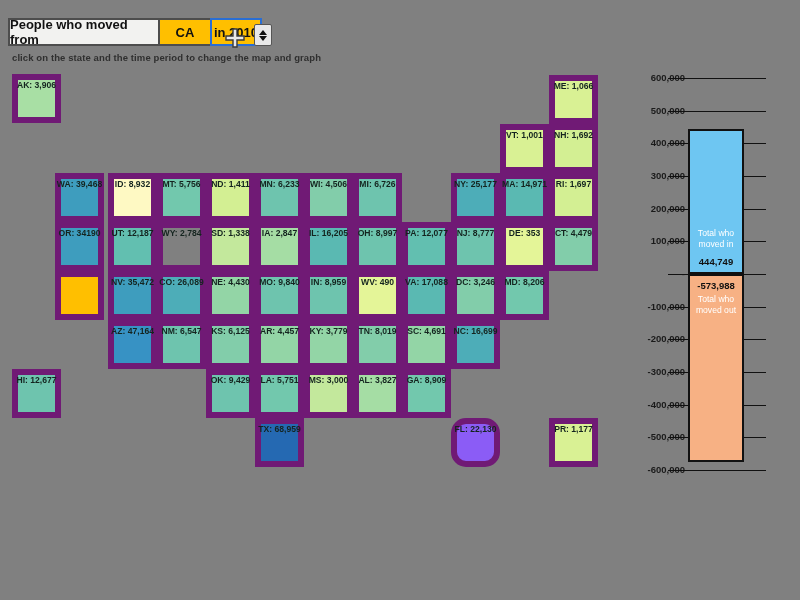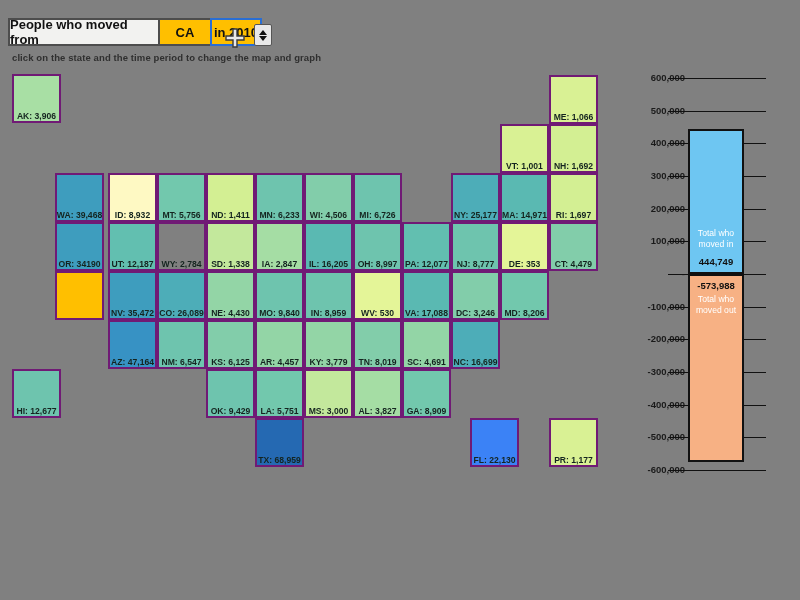--- a/index.html
+++ b/index.html
@@ -37,22 +37,22 @@
   #cursor{position:absolute;left:224px;top:28px;width:22px;height:22px;pointer-events:none;}
   #subtitle{
     position:absolute;left:12px;top:52px;
     font-size:9.5px;font-weight:bold;color:#2f2f2f;
     letter-spacing:.1px;
   }
   
   #map{position:absolute;left:0;top:0;width:620px;height:600px;}
   .cell{
     position:absolute;width:49px;height:49px;
-    border:2px solid #701a75;box-sizing:border-box;
-    display:flex;align-items:flex-end;justify-content:center;
+    border:6px solid #701a75;box-sizing:border-box;
+    display:flex;align-items:flex-start;justify-content:center;
     font-size:8.6px;font-weight:bold;color:#14241f;
     white-space:nowrap;
   }
   
   #chart{position:absolute;left:620px;top:60px;width:180px;height:420px;}
   .grid-row{position:absolute;left:0;width:180px;height:12px;}
   .grid-label{
     position:absolute;right:115px;top:0;
     font-size:9.5px;font-weight:bold;color:#1a1a1a;
     white-space:nowrap;text-align:right;
@@ -186,21 +186,21 @@
     <div class="cell" style="left: 206px; top: 271px; background: rgb(147, 213, 166);">
       <span>NE: 4,430</span>
     </div>
     <div class="cell" style="left: 255px; top: 271px; background: rgb(110, 196, 174);">
       <span>MO: 9,840</span>
     </div>
     <div class="cell" style="left: 304px; top: 271px; background: rgb(110, 196, 174);">
       <span>IN: 8,959</span>
     </div>
     <div class="cell" style="left: 353px; top: 271px; background: rgb(228, 245, 152);">
-      <span>WV: 530</span>
+      <span>WV: 490</span>
     </div>
     <div class="cell" style="left: 402px; top: 271px; background: rgb(90, 185, 178);">
       <span>VA: 17,088</span>
     </div>
     <div class="cell" style="left: 451px; top: 271px; background: rgb(130, 205, 170);">
       <span>DC: 3,246</span>
     </div>
     <div class="cell" style="left: 500px; top: 271px; background: rgb(114, 200, 173);">
       <span>MD: 8,206</span>
     </div>
@@ -242,21 +242,21 @@
     </div>
     <div class="cell" style="left: 353px; top: 369px; background: rgb(165, 221, 164);">
       <span>AL: 3,827</span>
     </div>
     <div class="cell" style="left: 402px; top: 369px; background: rgb(114, 200, 173);">
       <span>GA: 8,909</span>
     </div>
     <div class="cell" style="left: 255px; top: 418px; background: rgb(37, 105, 178);">
       <span>TX: 68,959</span>
     </div>
-    <div class="cell" style="left: 470px; top: 418px; background: #3b82f6;">
+    <div class="cell" style="left: 451px; top: 418px; background: #8b5cf6; border-radius: 15px;">
       <span>FL: 22,130</span>
     </div>
     <div class="cell" style="left: 549px; top: 418px; background: rgb(217, 241, 148);">
       <span>PR: 1,177</span>
     </div>
   </div>
 
 <div id="chart">
     <div class="grid-row" style="top: 12px;">
       <div class="grid-label">600,000</div>

